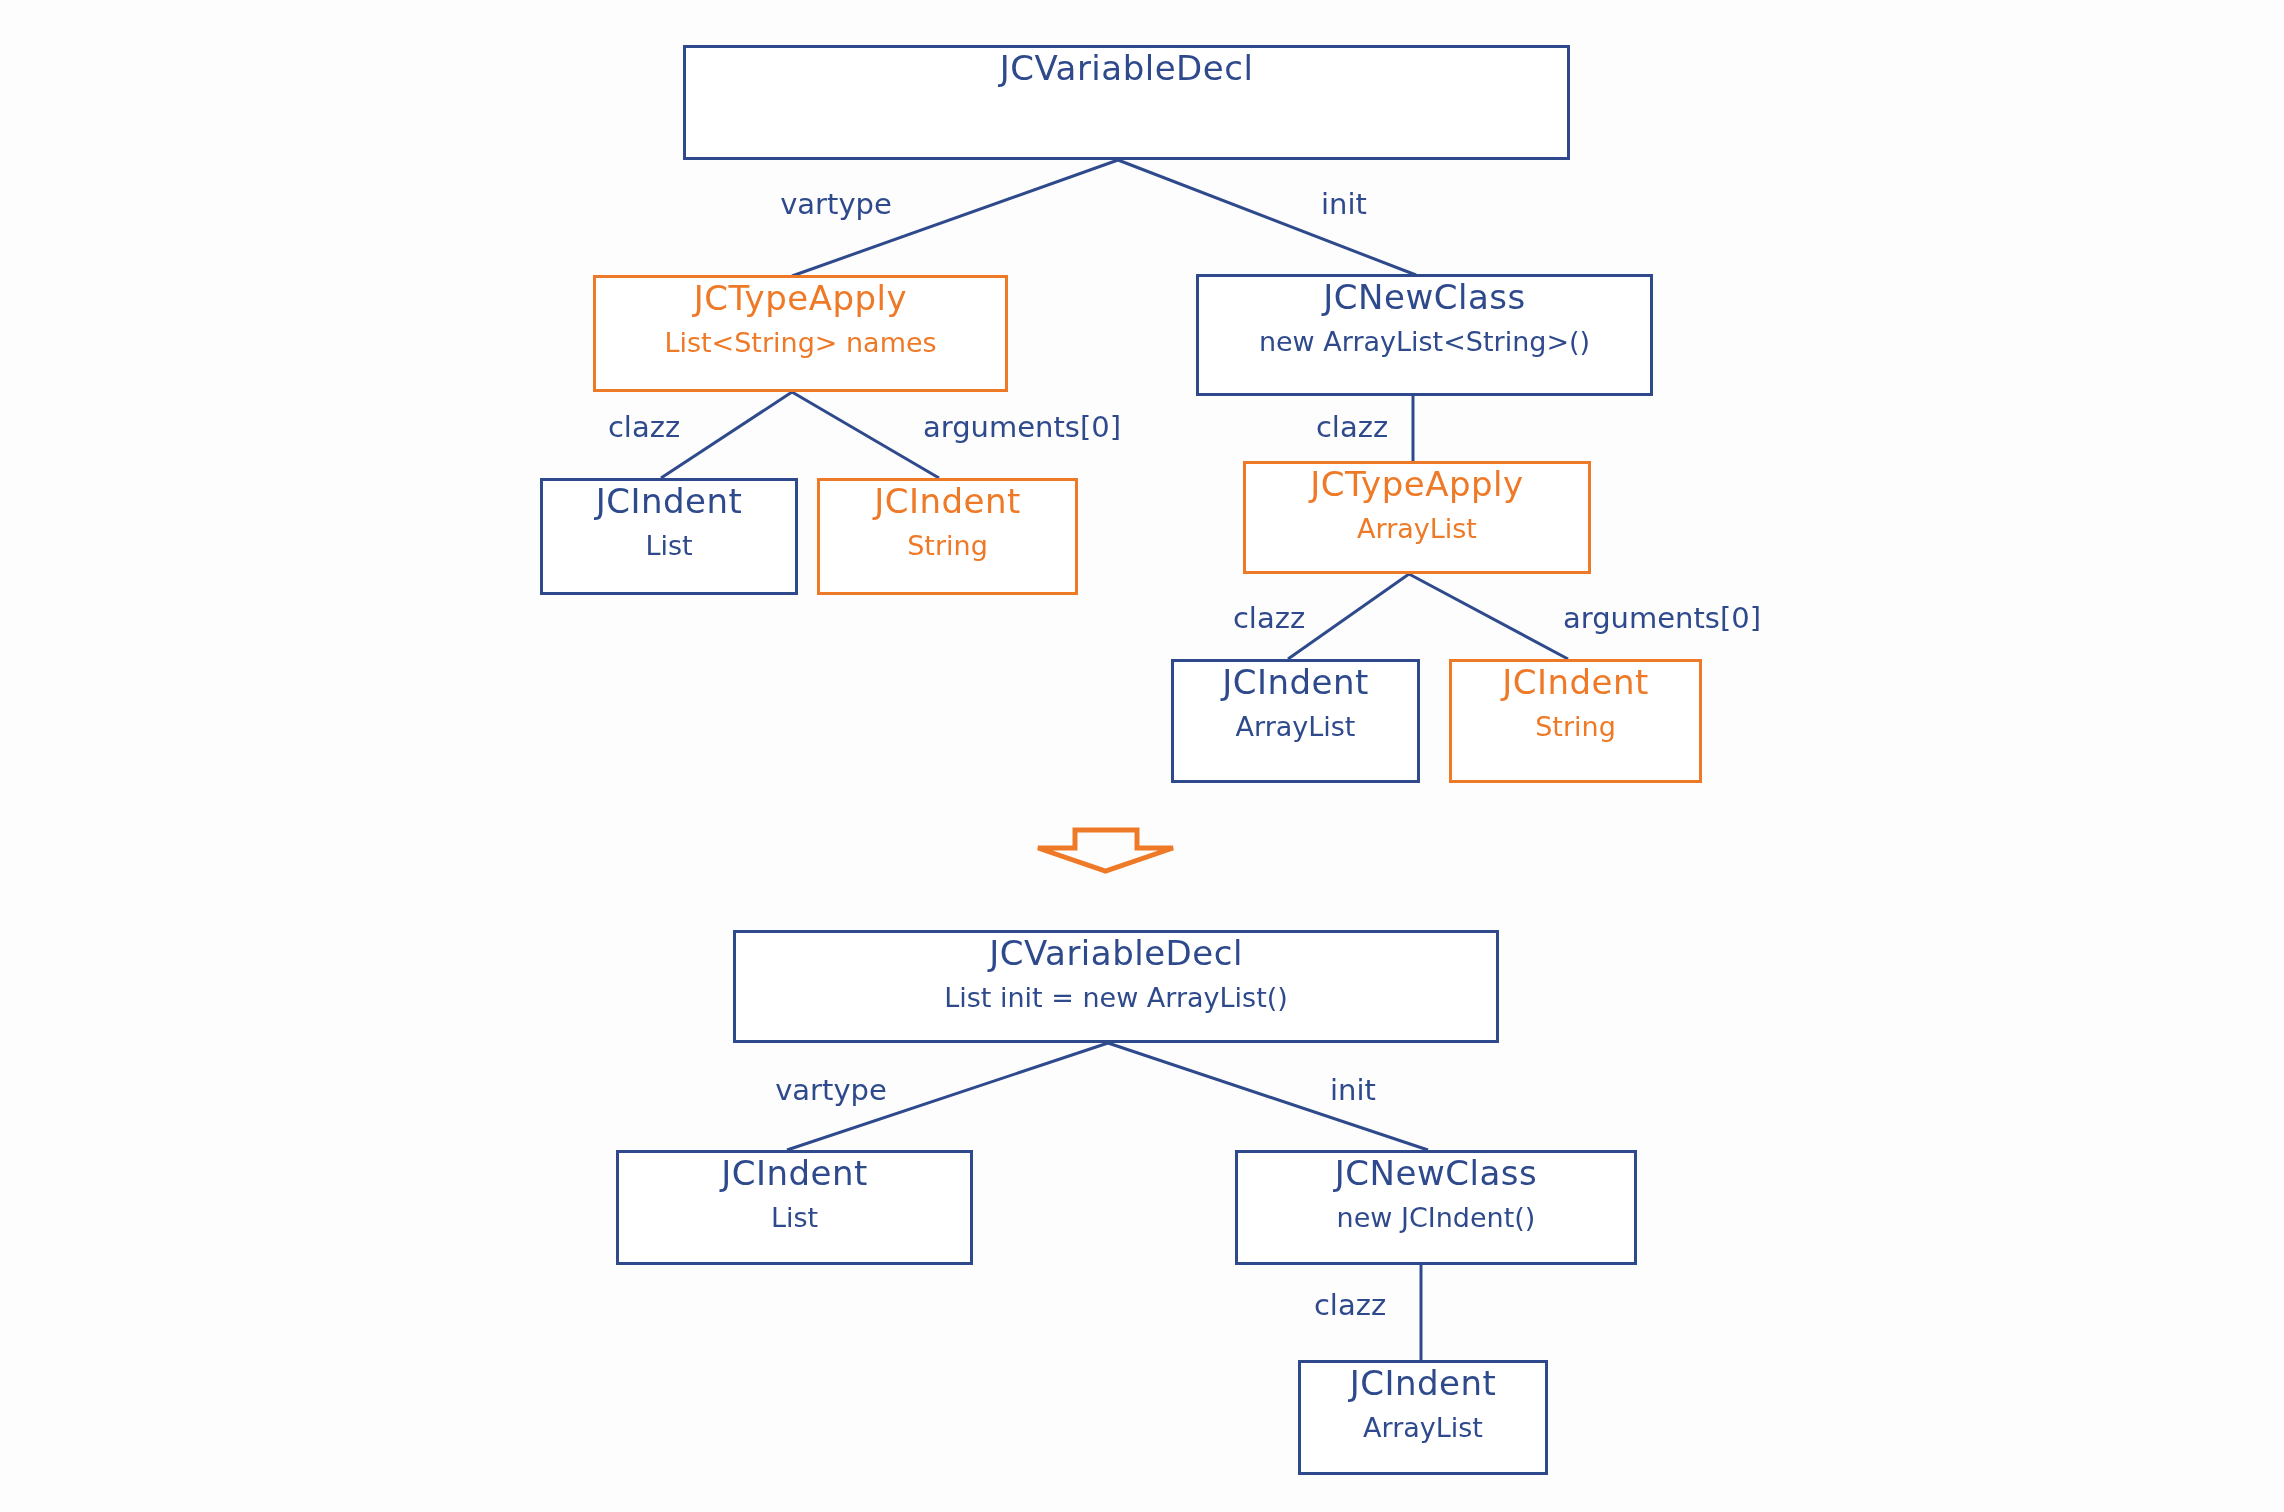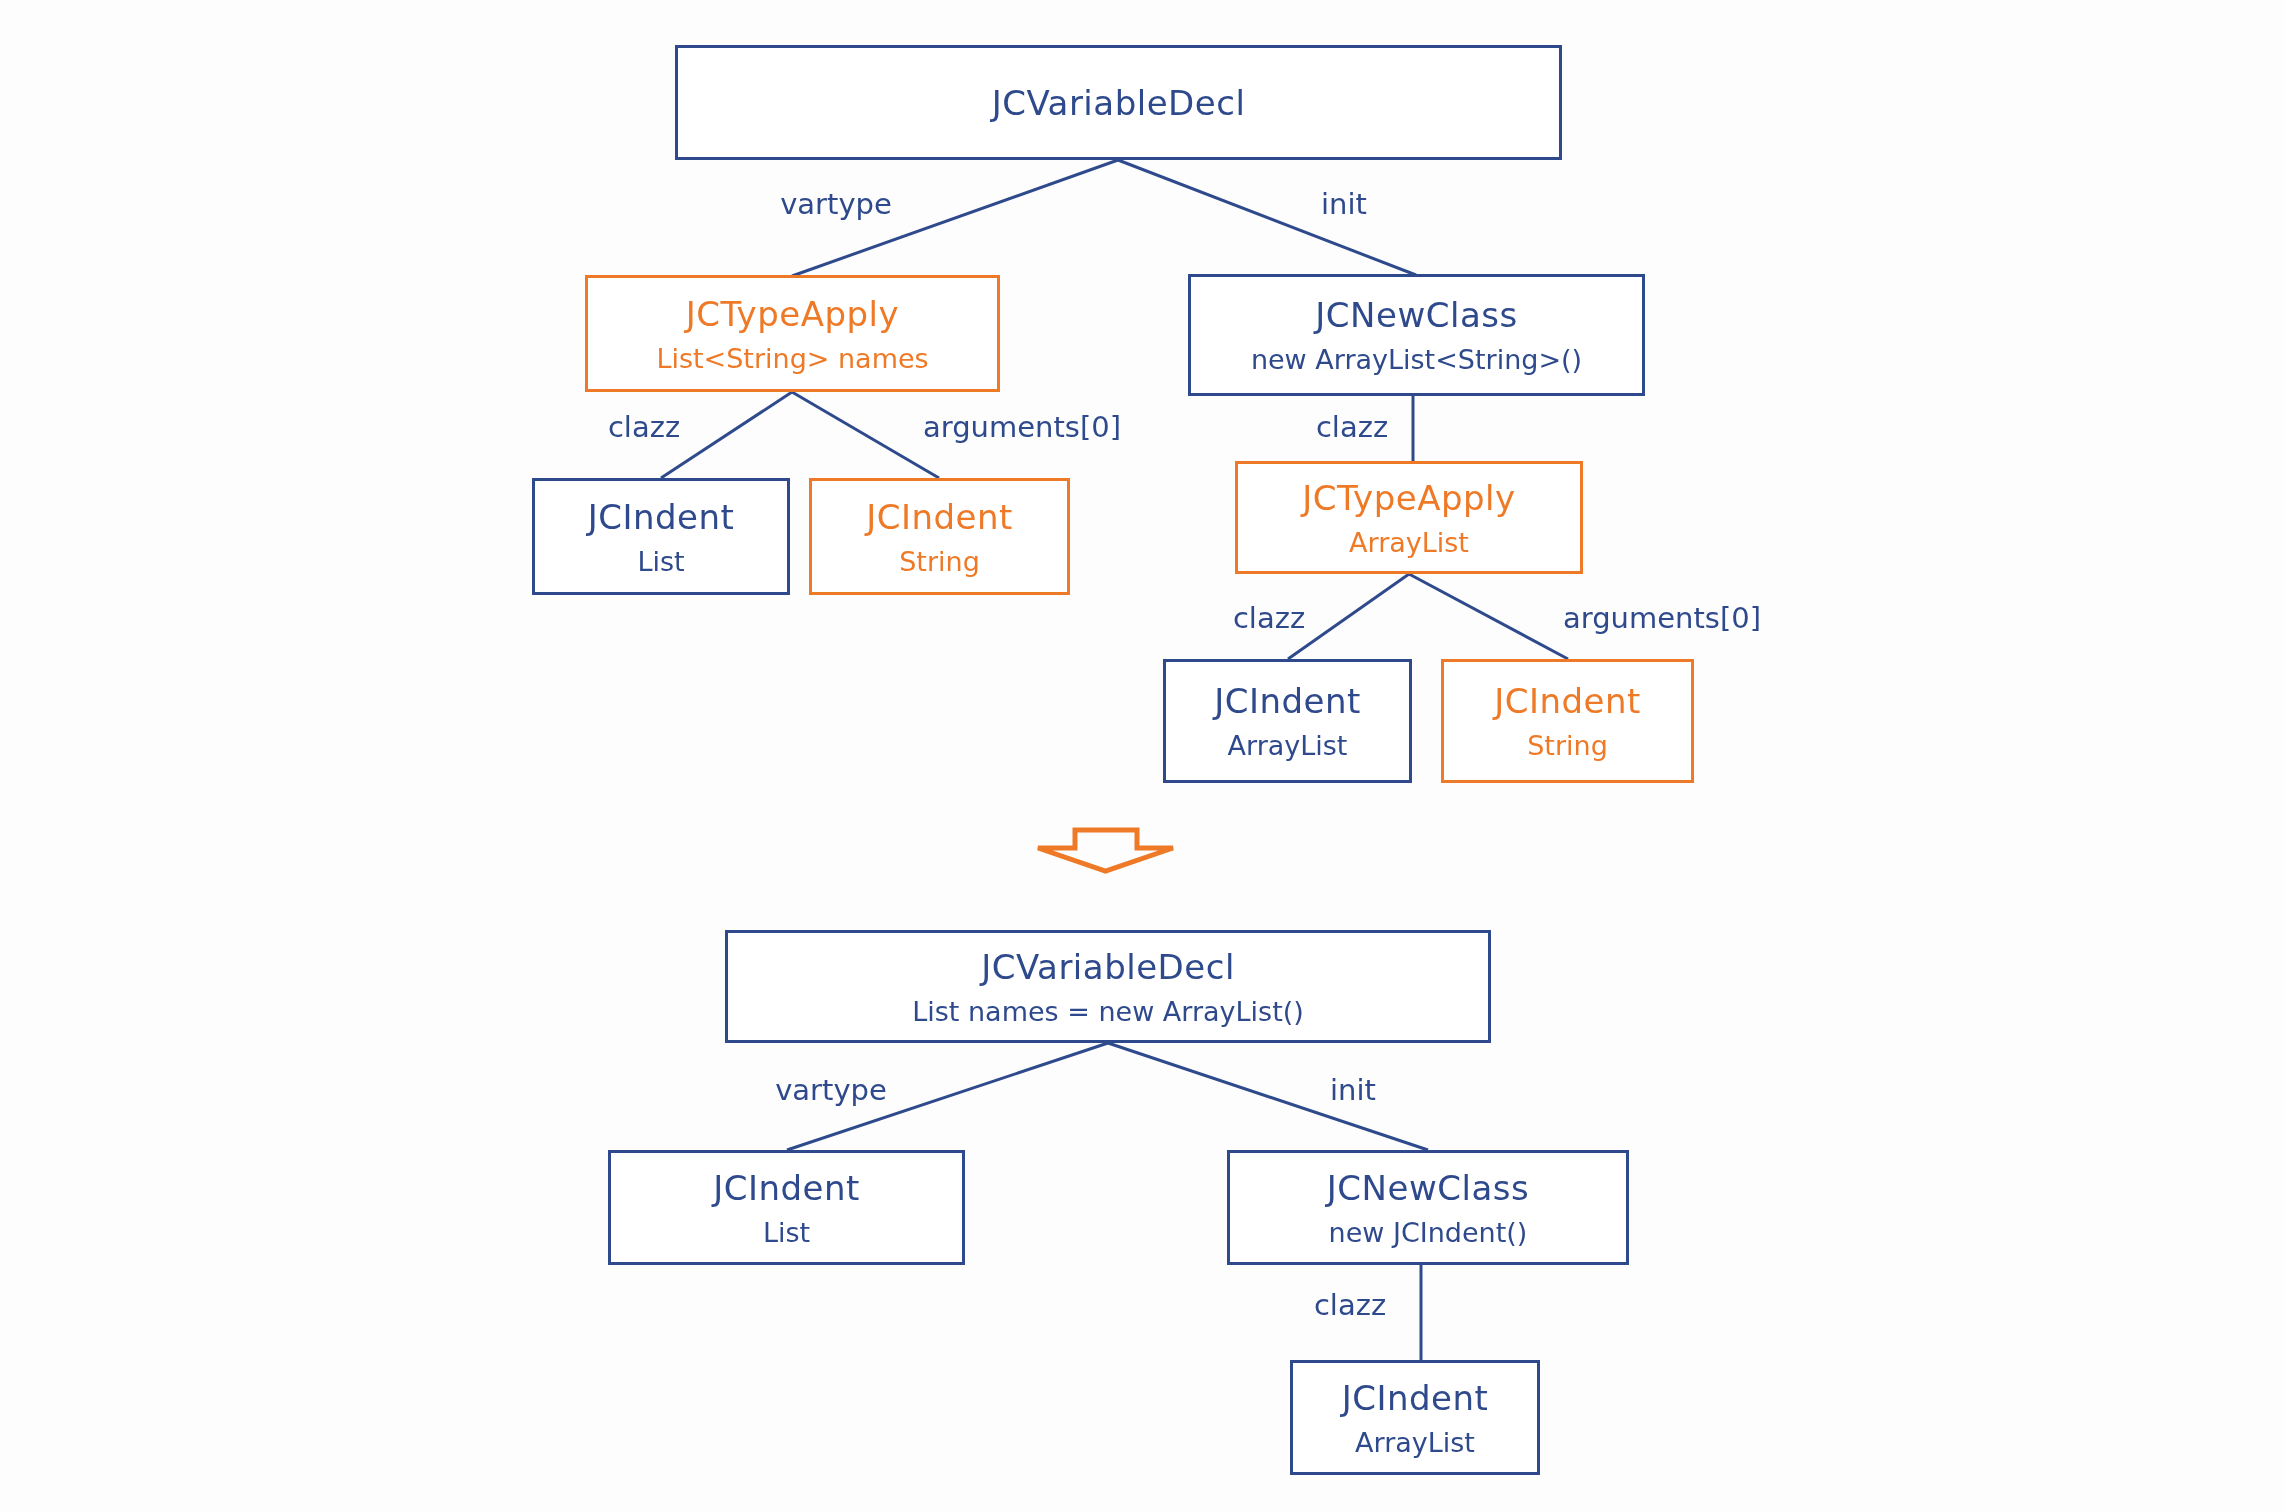--- a/index.html
+++ b/index.html
@@ -15,25 +15,26 @@
     font-family:"DejaVu Sans", sans-serif;
     overflow:hidden;
   }
   svg.edges{position:absolute;left:0;top:0;width:2284px;height:1512px;}
   .edge{stroke:var(--blue);stroke-width:3;fill:none;}
   .arrow-shape{stroke:var(--orange);stroke-width:5;fill:none;stroke-linejoin:miter;}
   .node{
     position:absolute;
     box-sizing:border-box;
     display:flex;flex-direction:column;
-    align-items:center;justify-content:center;
+    align-items:center;
     gap:9px;
     background:#ffffff;
     text-align:center;
     white-space:nowrap;
+    margin-left:8px;
   }
   .node.blue{border:3px solid var(--blue);color:var(--blue);}
   .node.orange{border:3px solid var(--orange);color:var(--orange);}
   .node-title{font-size:34px;letter-spacing:0.5px;}
   .node-code{font-size:27px;}
   .edge-label{
     position:absolute;
     transform:translate(-50%,-50%);
     font-size:29px;
     color:var(--blue);
@@ -96,21 +97,21 @@
     <div class="node-code">ArrayList</div>
   </div>
 
   <div class="node orange" style="left:1441px;top:659px;width:253px;height:124px;">
     <div class="node-title">JCIndent</div>
     <div class="node-code">String</div>
   </div>
 
   <div class="node blue" style="left:725px;top:930px;width:766px;height:113px;">
     <div class="node-title">JCVariableDecl</div>
-    <div class="node-code">List names = new ArrayList()</div>
+    <div class="node-code">List init = new ArrayList()</div>
   </div>
 
   <div class="node blue" style="left:608px;top:1150px;width:357px;height:115px;">
     <div class="node-title">JCIndent</div>
     <div class="node-code">List</div>
   </div>
 
   <div class="node blue" style="left:1227px;top:1150px;width:402px;height:115px;">
     <div class="node-title">JCNewClass</div>
     <div class="node-code">new JCIndent()</div>

